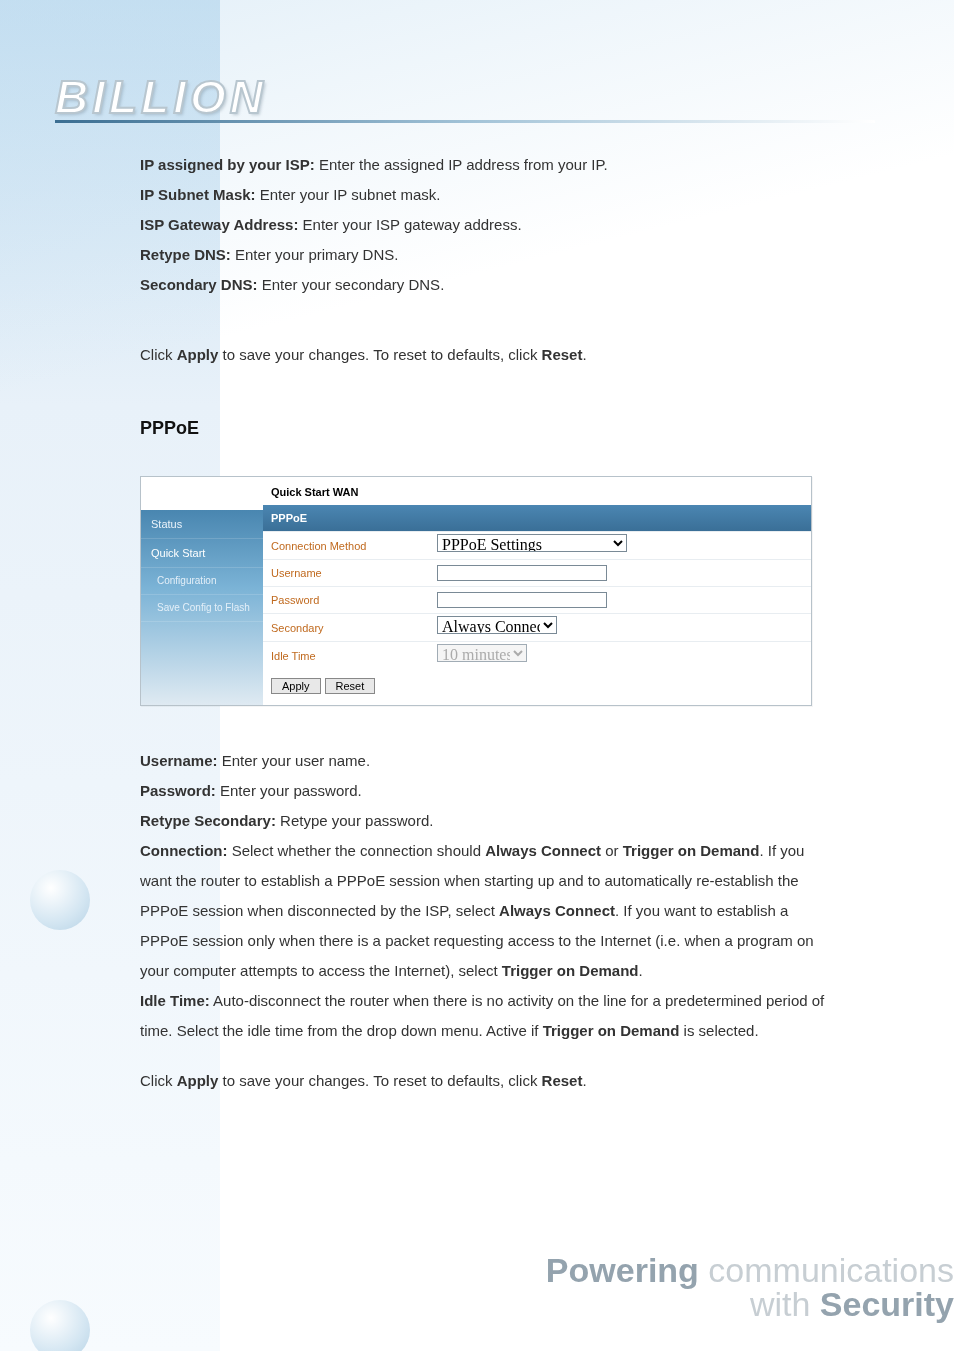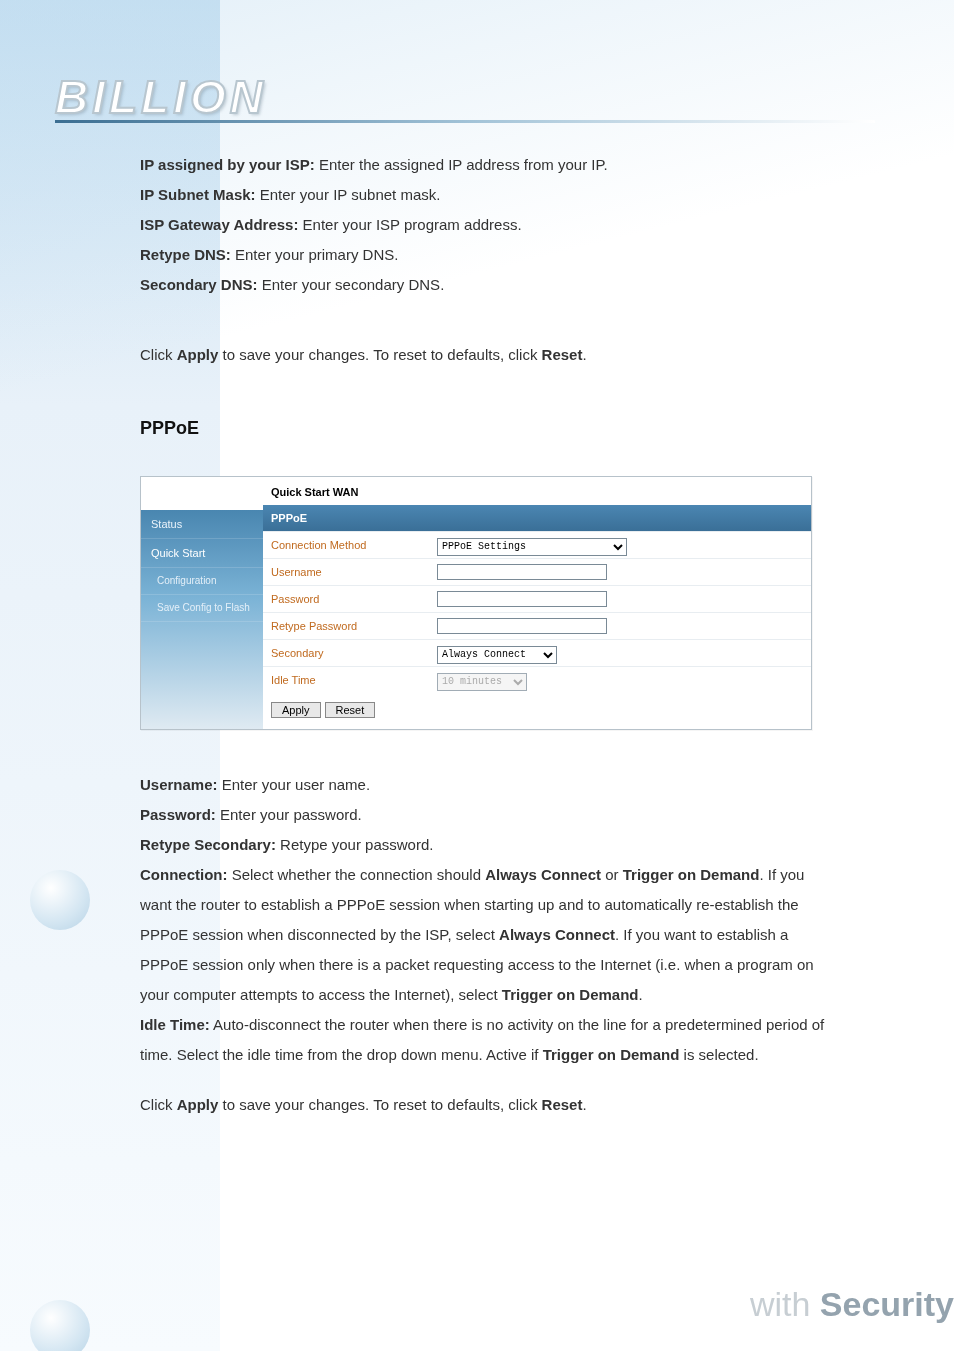--- a/index.html
+++ b/index.html
@@ -127,22 +127,22 @@
     font-size: 11px;
     font-family: Verdana, Arial, sans-serif;
     width: 170px;
     height: 16px;
     box-sizing: border-box;
     border: 1px solid #7a8a96;
     background: #fff;
     padding: 0 2px;
   }
   .router-select {
-    font-size: 10px;
-    font-family: Liberation Mono, monospace;
+    font-size: 16px;
+    font-family: Liberation Serif, serif;
     border: 1px solid #7a8a96;
     background: #fff;
     height: 18px;
   }
   .router-select.wide { width: 190px; }
   .router-select.med  { width: 120px; }
   .router-select.small{ width: 90px; }
   .router-buttons {
     padding: 6px 8px 8px 8px;
   }
@@ -203,21 +203,21 @@
 
 <div class="content">
 
   <p class="para">
     <span class="bold-label">IP assigned by your ISP:</span><span> Enter the assigned IP address from your IP.</span>
   </p>
   <p class="para">
     <span class="bold-label">IP Subnet Mask:</span><span> Enter your IP subnet mask.</span>
   </p>
   <p class="para">
-    <span class="bold-label">ISP Gateway Address:</span><span> Enter your ISP program address.</span>
+    <span class="bold-label">ISP Gateway Address:</span><span> Enter your ISP gateway address.</span>
   </p>
   <p class="para">
     <span class="bold-label">Retype DNS:</span><span> Enter your primary DNS.</span>
   </p>
   <p class="para">
     <span class="bold-label">Secondary DNS:</span><span> Enter your secondary DNS.</span>
   </p>
 
   <div class="spacer-mid"></div>
 
@@ -253,24 +253,20 @@
         </tr>
         <tr>
           <td>Username</td>
           <td class="fieldcell"><input class="router-input" type="text" style=""></td>
         </tr>
         <tr>
           <td>Password</td>
           <td class="fieldcell"><input class="router-input" type="password" style=""></td>
         </tr>
         <tr>
-          <td>Retype Password</td>
-          <td class="fieldcell"><input class="router-input" type="password" style=""></td>
-        </tr>
-        <tr>
           <td>Secondary</td>
           <td class="fieldcell">
             <select class="router-select med">
               <option>Always Connect</option>
             </select>
           </td>
         </tr>
         <tr>
           <td>Idle Time</td>
           <td class="fieldcell">
@@ -305,16 +301,19 @@
 
   <div style="height:20px;"></div>
 
   <p class="para">
     <span>Click </span><span class="bold-label">Apply</span><span> to save your changes. To reset to defaults, click </span><span class="bold-label">Reset</span><span>.</span>
   </p>
 
 </div>
 
 <div class="footer-brand">
+  <div class="fb-line1">
+    <span class="strong">Powering</span><span> communications</span>
+  </div>
   <div class="fb-line2">
     <span>with </span><span class="strong">Security</span>
   </div>
 </div>
 
 </body></html>

